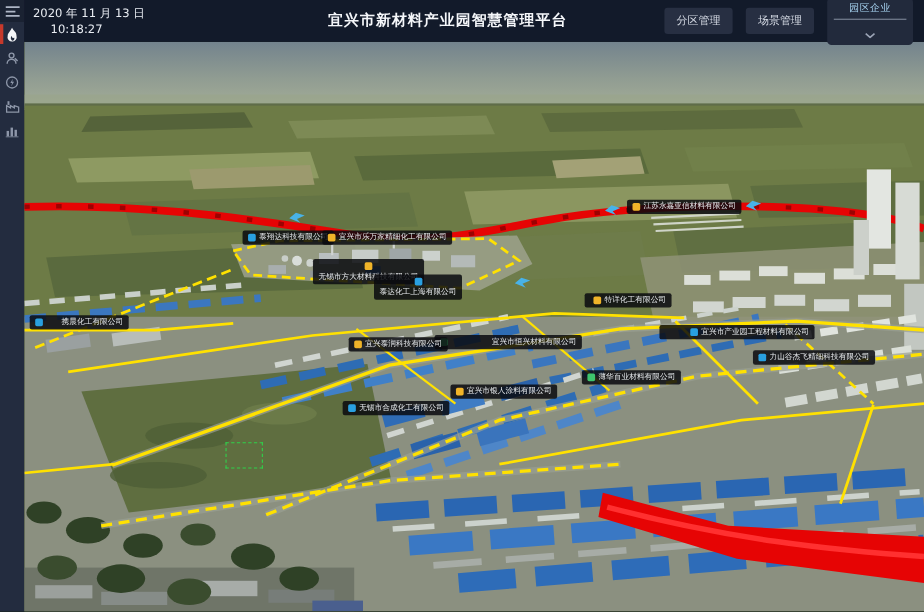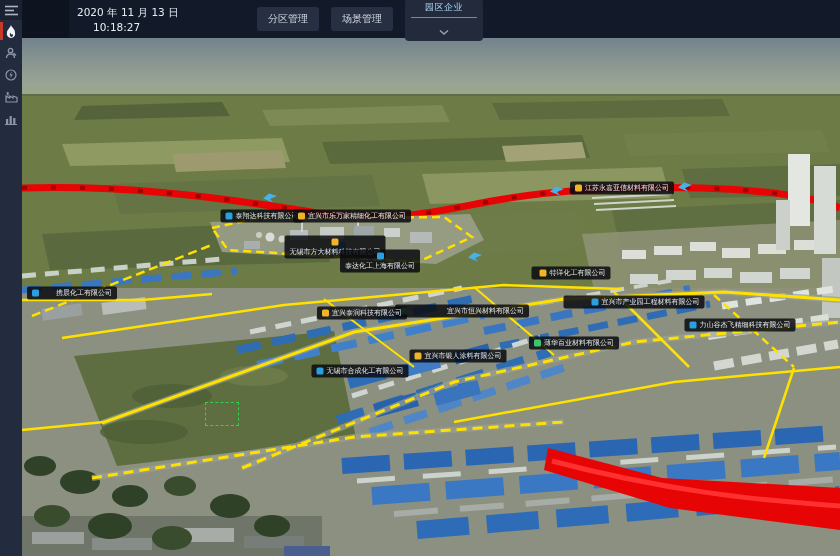--- a/index.html
+++ b/index.html
@@ -7,21 +7,21 @@
   .app{position:relative;width:840px;height:556px;}
 
   
   .sidebar{position:absolute;left:0;top:0;bottom:0;width:22px;background:#232c3f;z-index:20;}
   .sb-item{position:relative;width:22px;height:22px;display:flex;align-items:center;justify-content:center;cursor:pointer;}
   .sb-item.menu{height:20px;background:#1a2232;}
   .sb-item.active::before{content:"";position:absolute;left:0;top:2px;bottom:2px;width:3px;background:#c6392b;}
   .sb-item svg{display:block;}
 
   
-  .topbar{position:absolute;left:22px;top:0;right:0;height:38px;background:#121a2a;display:flex;align-items:stretch;z-index:15;margin-left:47px;}
+  .topbar{position:absolute;left:22px;top:0;right:0;height:38px;background:#121a2a;display:flex;align-items:stretch;z-index:15;}
   .datetime{width:180px;padding:5px 0 0 8px;color:#e8ecf2;font-size:10.5px;line-height:1.45;}
   .datetime .time{padding-left:16px;font-size:10.5px;}
   .tb-title{flex:1;display:flex;align-items:center;justify-content:center;color:#f5f7fa;
     font-size:13.5px;font-weight:bold;letter-spacing:1px;}
   .tb-actions{display:flex;align-items:center;gap:12px;padding-right:10px;}
   .tb-btn{background:#272f42;color:#d3d8e2;border:none;border-radius:3px;font-size:10px;
     padding:5px 11px;cursor:pointer;font-family:inherit;white-space:nowrap;}
   .tb-drop{width:66px;background:#222a3c;border-radius:4px;padding:3px 6px 2px 6px;cursor:pointer;
     display:flex;flex-direction:column;align-items:center;}
   .tb-drop .lab{font-size:9px;color:#a8d4f2;letter-spacing:.5px;}
@@ -100,20 +100,21 @@
           </svg>
       </span>
     </div>
   </aside>
 
   <header class="topbar">
     <div class="datetime">
       <div>2020 年 11 月 13 日</div>
       <div class="time">10:18:27</div>
     </div>
+    <div class="tb-title">宜兴市新材料产业园智慧管理平台</div>
     <div class="tb-actions">
       <button class="tb-btn">分区管理</button>
       <button class="tb-btn">场景管理</button>
       <div class="tb-drop">
         <span class="lab">园区企业</span>
         <span class="bar"></span>
         <span>
           <svg width="10" height="5" viewBox="0 0 10 5">
               <polyline points="1,0.5 5,4 9,0.5" fill="none" stroke="#9aa3b5" stroke-width="1.4"></polyline>
             </svg>
@@ -301,21 +302,21 @@
           <span>特详化工有限公司</span>
         </div>
         <div class="map-label" style="left: 50px; top: 255px; gap: 17px;">
           <span class="label-icon" style="background: rgb(41, 160, 224);"></span>
           <span>携晨化工有限公司</span>
         </div>
         <div class="map-label" style="left: 440px; top: 273px; gap: 40px;">
           <span class="label-icon" style="background: rgb(62, 196, 109);"></span>
           <span>宜兴市恒兴材料有限公司</span>
         </div>
-        <div class="map-label" style="left: 612px; top: 264px; padding-left: 28px;">
+        <div class="map-label" style="left: 648px; top: 264px; padding-left: 28px;">
           <span class="label-icon" style="background: rgb(41, 160, 224);"></span>
           <span>宜兴市产业园工程材料有限公司</span>
         </div>
         <div class="map-label" style="left: 340px; top: 275px;">
           <span class="label-icon" style="background: rgb(240, 180, 41);"></span>
           <span>宜兴泰润科技有限公司</span>
         </div>
         <div class="map-label" style="left: 718px; top: 287px;">
           <span class="label-icon" style="background: rgb(41, 160, 224);"></span>
           <span>力山谷杰飞精细科技有限公司</span>

